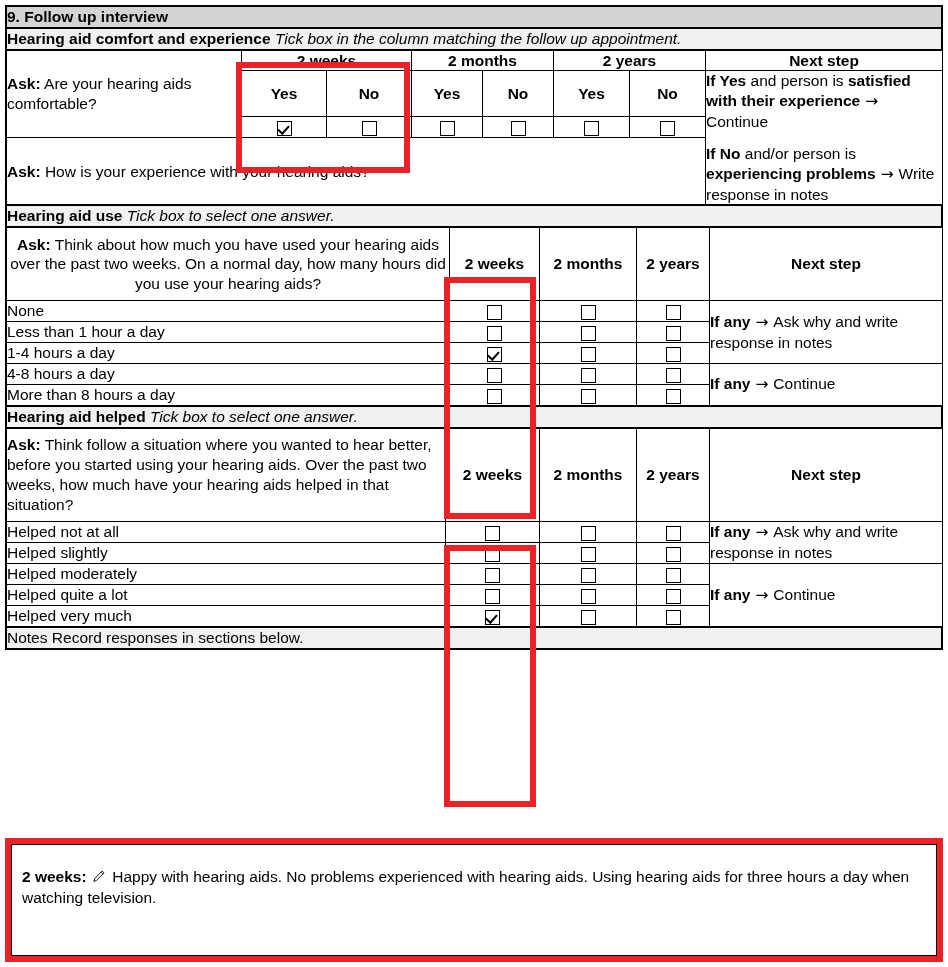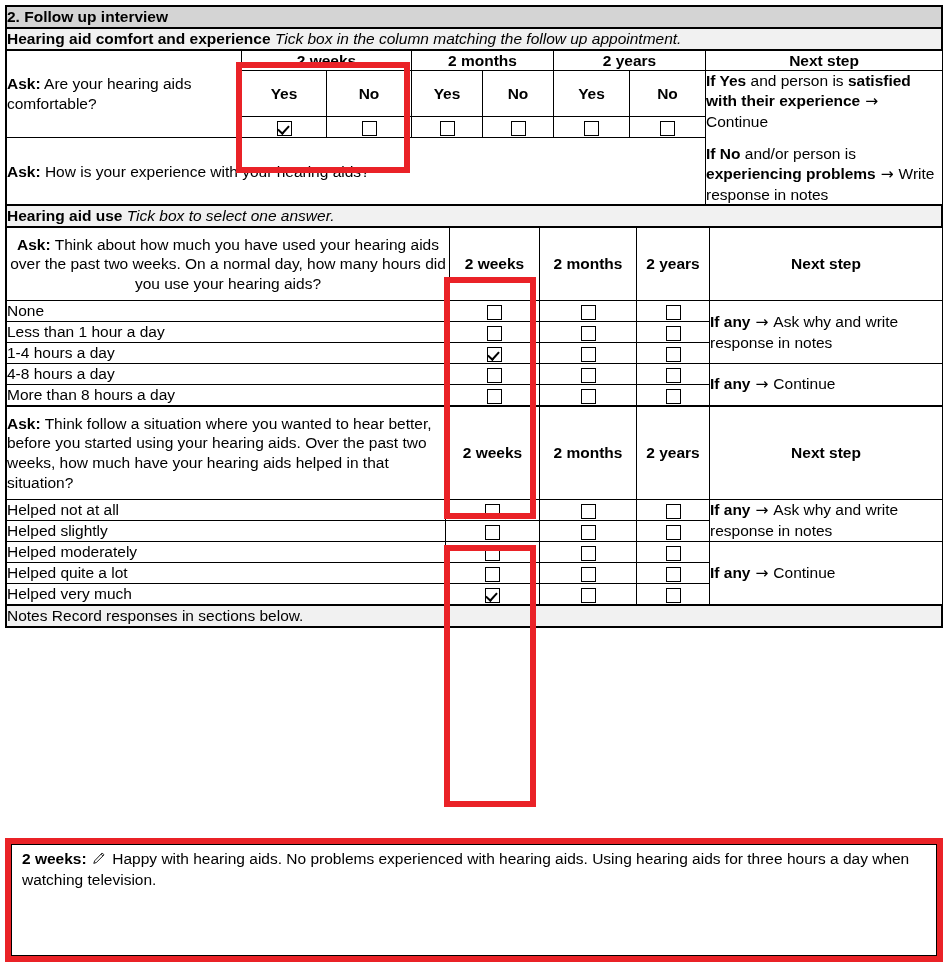--- a/index.html
+++ b/index.html
@@ -124,21 +124,21 @@
     height: 124px;
     box-sizing: border-box;
     border: 6px solid #ea2227;
     background: #ffffff;
   }
   .notes-inner {
     width: 100%;
     height: 100%;
     box-sizing: border-box;
     border: 1px solid #000;
-    padding: 4px 10px;
+    padding: 22px 10px;
     font-size: 15.5px;
     line-height: 1.35;
   }
   .notes-inner .b { font-weight: bold; }
   .pencil {
     display: inline-block;
     width: 13px;
     height: 13px;
     vertical-align: -1px;
     margin: 0 3px 0 1px;
@@ -164,21 +164,21 @@
 <div id="page">
 
   <div class="form-outer">
 
     <table class="grid">
       <colgroup>
           <col style="width:100%">
         </colgroup>
       <tbody>
         <tr class="band-title">
-          <td>2. Follow up interview</td>
+          <td>9. Follow up interview</td>
         </tr>
       </tbody>
     </table>
 
     <table class="grid">
       <colgroup>
           <col style="width:100%">
         </colgroup>
       <tbody>
         <tr class="band-sub">
@@ -303,20 +303,30 @@
         </tr>
         <tr>
           <td class="opt">More than 8 hours a day</td>
           <td class="cbcell"><span class="cb"></span></td>
           <td class="cbcell"><span class="cb"></span></td>
           <td class="cbcell"><span class="cb"></span></td>
         </tr>
       </tbody>
     </table>
 
+    <table class="grid">
+      <colgroup>
+          <col style="width:100%">
+        </colgroup>
+      <tbody>
+        <tr class="band-sub">
+          <td><span class="b">Hearing aid helped</span> <span class="i">Tick box to select one answer.</span></td>
+        </tr>
+      </tbody>
+    </table>
 
     <table class="grid">
       <colgroup>
         <col style="width:439px">
         <col style="width:94px">
           <col style="width:97px">
           <col style="width:73px">
         <col style="width:233px">
       </colgroup>
       <tbody>

